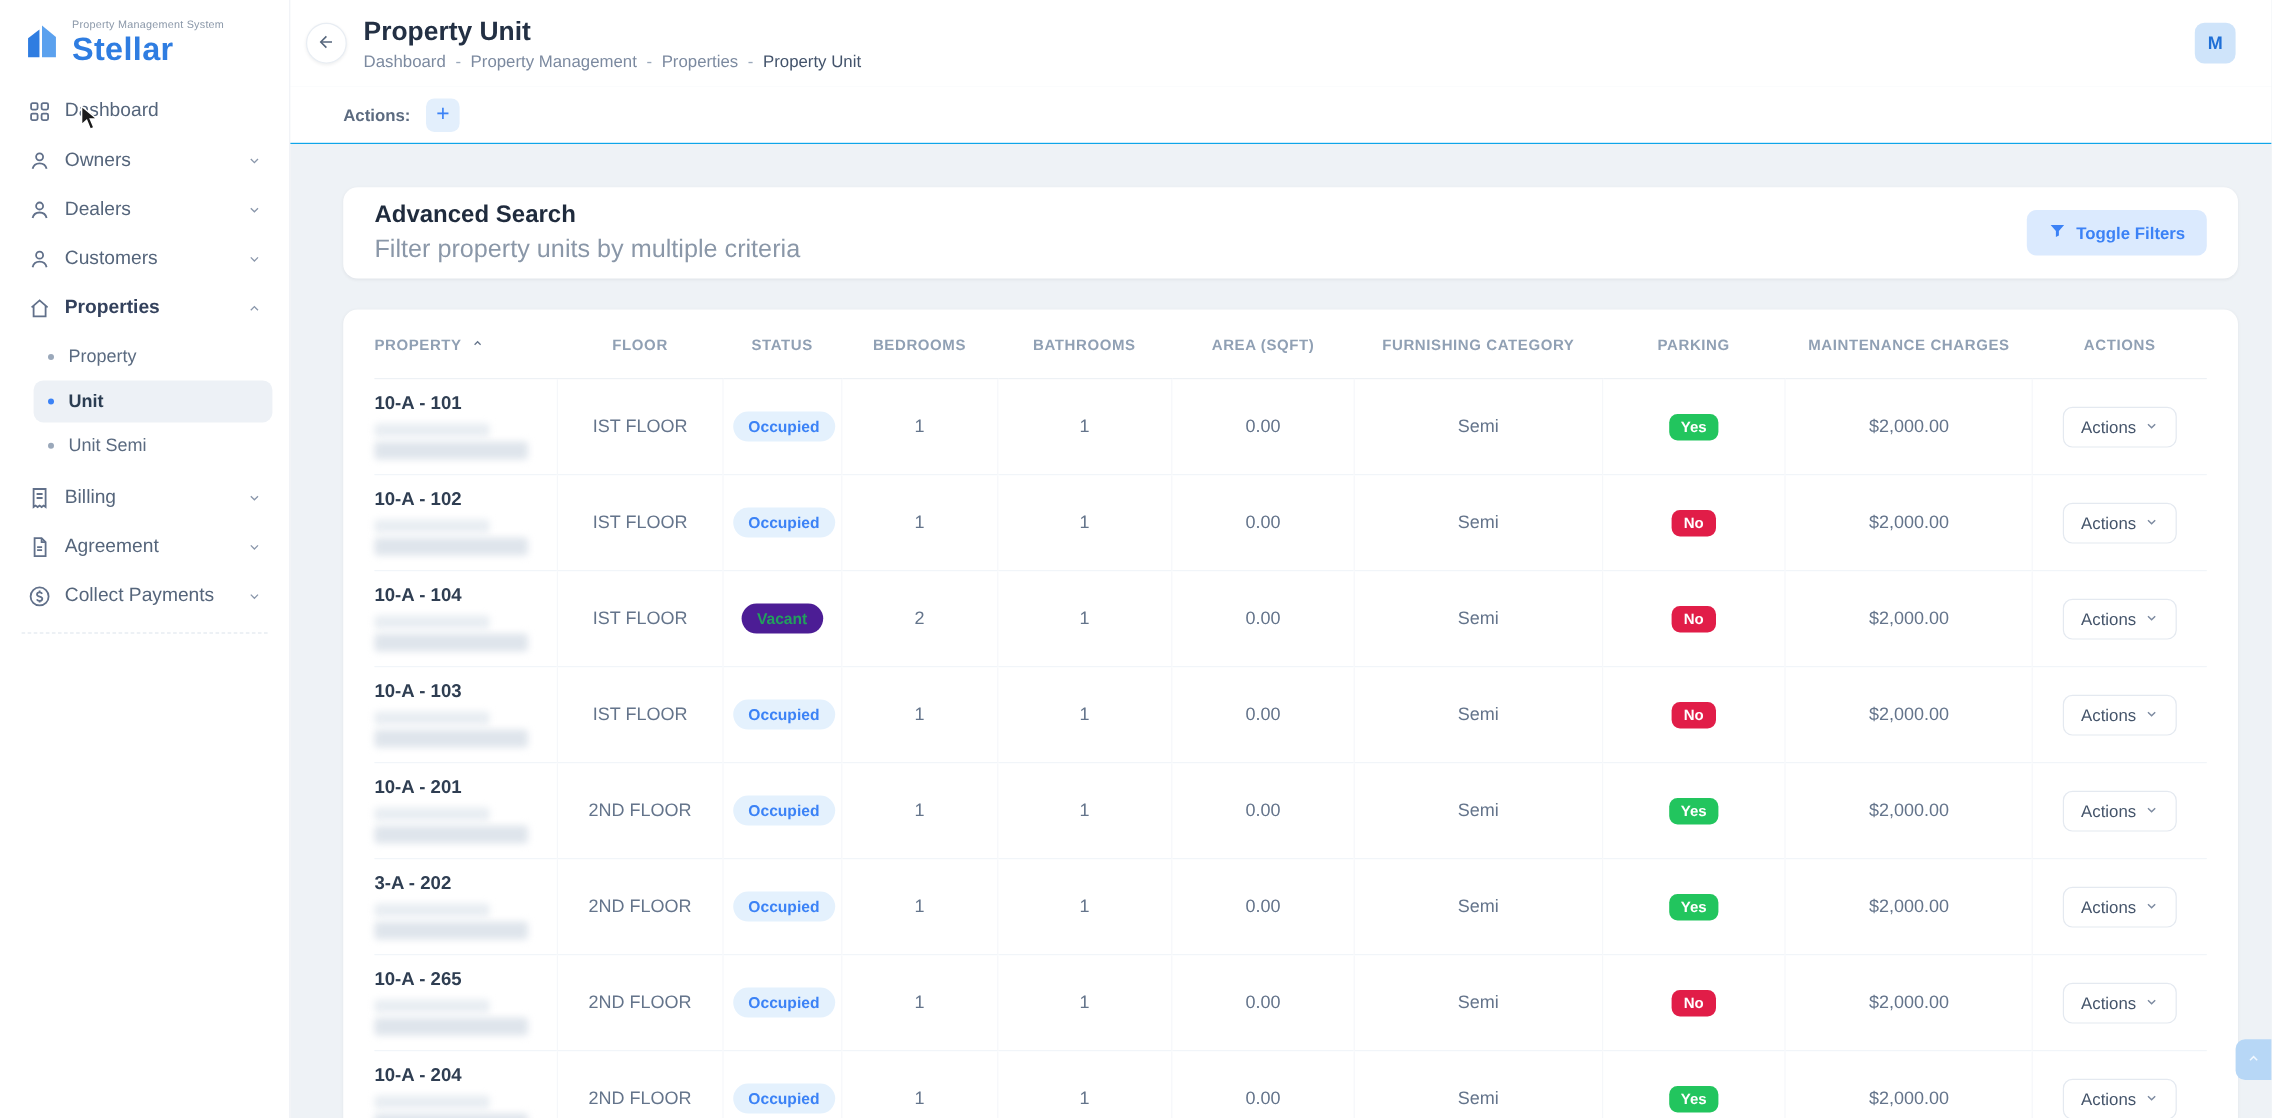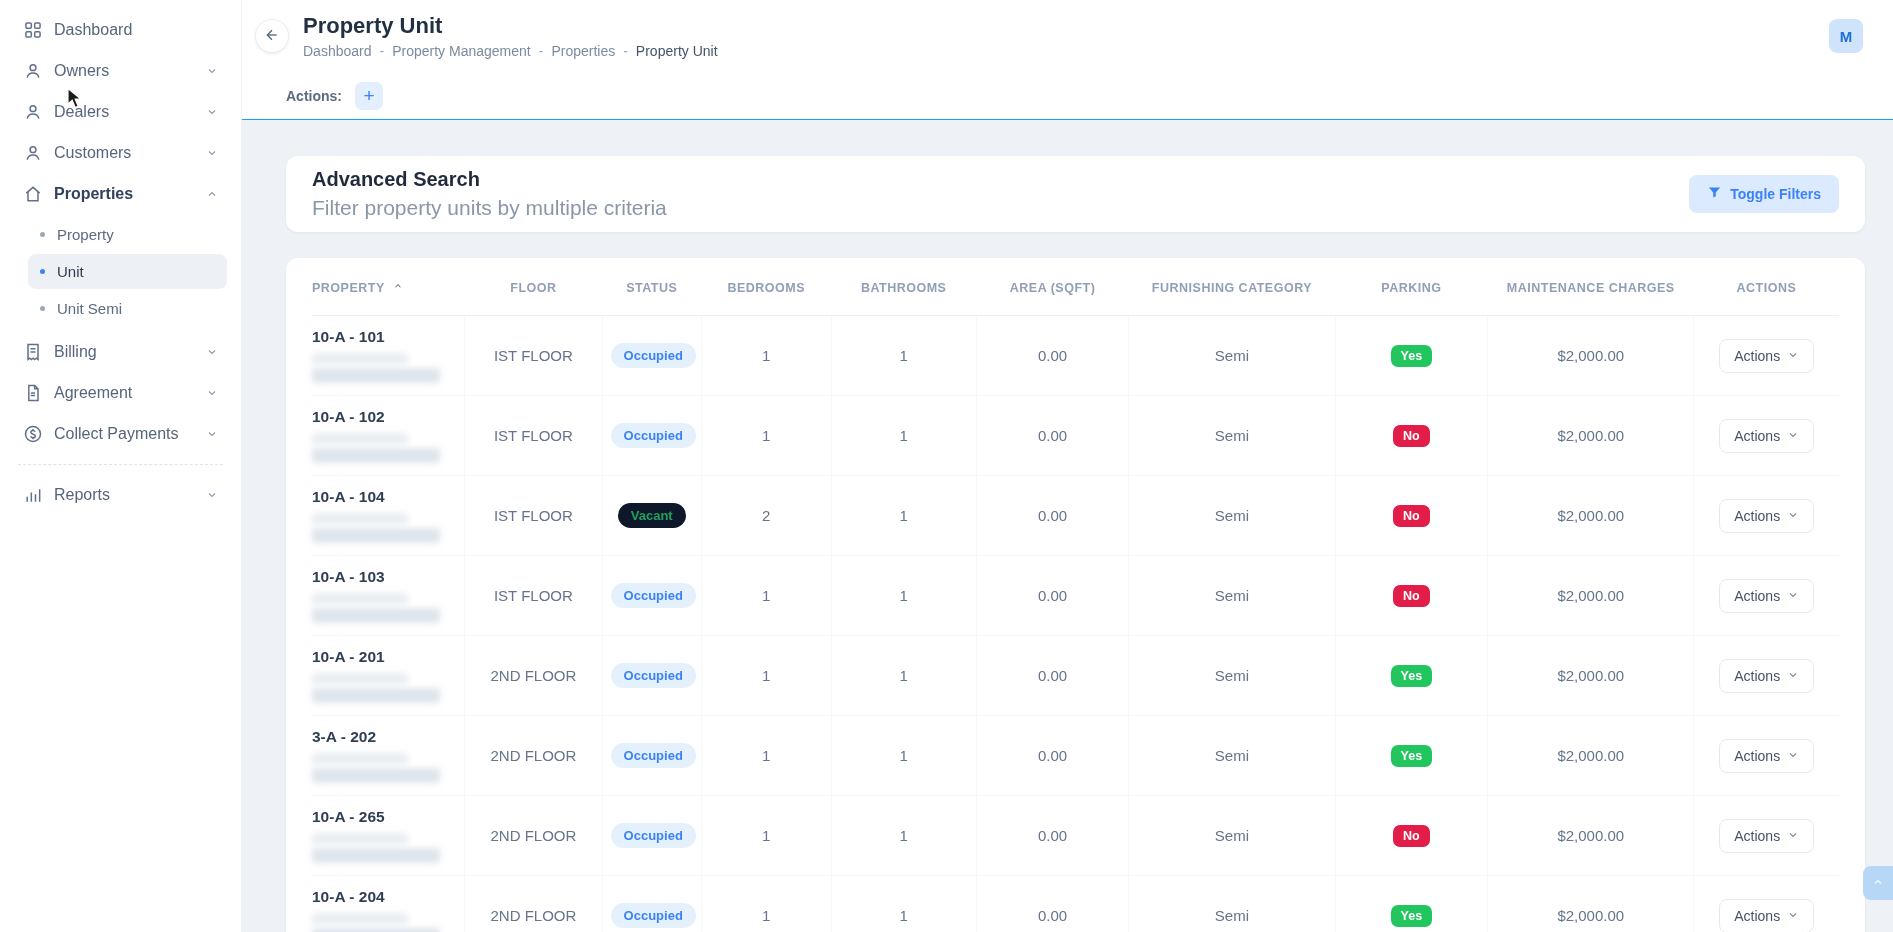--- a/index.html
+++ b/index.html
@@ -17,21 +17,21 @@
   .nav-item { display:flex; align-items:center; gap:11px; padding:10px 9px; border-radius:8px;
               color:#55657b; font-size:16px; cursor:pointer; margin-bottom:1px; }
   .nav-item .nav-icon { display:flex; width:20px; height:20px; color:#61708a; }
   .nav-item .nav-icon svg { width:20px; height:20px; }
   .nav-item .chev { margin-left:auto; display:flex; color:#8a97ab; }
   .nav-item.current { color:#33415c; font-weight:600; }
   .sub-list { padding:2px 0 4px 14px; }
   .sub-item { display:flex; align-items:center; gap:12px; padding:9px 12px; border-radius:8px;
               font-size:15px; color:#5b6b81; cursor:pointer; margin-bottom:2px; }
   .sub-item .dot { width:5px; height:5px; border-radius:50%; background:#9aa8ba; flex-shrink:0; }
-  .sub-item.active { background:#edf1f6; color:#2b3d52; font-weight:400; }
+  .sub-item.active { background:#edf1f6; color:#2b3d52; font-weight:700; }
   .sub-item.active .dot { background:#3b82f6; }
   .nav-divider { border-top:1px dashed #dbe3ec; margin:10px 4px; }
 
   
   .main { flex:1; display:flex; flex-direction:column; min-width:0; }
   .topbar { height:72px; background:#fff; display:flex; align-items:center; padding:0 30px 0 13px; }
   .back-btn { width:34px; height:34px; border-radius:50%; background:#fff; border:1px solid #e8edf3;
               box-shadow:0 1px 3px rgba(16,24,40,.08); display:flex; align-items:center; justify-content:center;
               color:#55657b; cursor:pointer; flex-shrink:0; }
   .title-block { margin-left:14px; display:flex; flex-direction:column; justify-content:center; }
@@ -73,40 +73,52 @@
              border-top:1px solid #f1f5f9; }
   tbody tr:first-child td { border-top:none; }
   tbody td:not(:first-child) { border-left:1px solid #f5f7fa; }
   td.property-cell { text-align:left; padding-left:0; }
   .prop-name { font-size:15.5px; font-weight:700; color:#2f3e52; }
   .redact { border-radius:3px; filter:blur(3px); }
   .redact-1 { width:96px; height:11px; background:#e8edf2; margin-top:7px; }
   .redact-2 { width:128px; height:15px; background:#dfe5ec; margin-top:4px; }
   .badge { display:inline-block; padding:5px 13px; border-radius:999px; font-size:13px; font-weight:600; }
   .badge-occupied { background:#e4f1fd; color:#3b82f6; }
-  .badge-vacant { background:#0f172a; color:#22a05c; }
+  .badge-vacant { background:#4c1d95; color:#22a05c; }
   .pill { display:inline-block; padding:4px 10px; border-radius:7px; font-size:12.5px; font-weight:700; color:#fff; }
   .pill-yes { background:#22c55e; }
   .pill-no { background:#e11d48; }
   .actions-btn { display:inline-flex; align-items:center; gap:7px; background:#fff;
                  border:1px solid #e4e9f0; border-radius:8px; padding:8px 14px; font-size:14px;
                  color:#44546a; cursor:pointer; font-family:inherit; }
   .actions-btn svg { width:12px; height:12px; color:#7c8aa0; }
 
   .scroll-top { position:absolute; right:0; bottom:32px; width:30px; height:34px;
                 border-radius:8px 0 0 8px; background:#b7d7f6; border:none; cursor:pointer;
                 display:flex; align-items:center; justify-content:center; color:#f0f7ff; }
   .mouse-cursor { position:absolute; left:66px; top:87px; pointer-events:none; }
 </style>
 </head>
 <body>
 
 <div class="app">
 
   <aside class="sidebar">
+    <div class="logo">
+      <span>
+        <svg width="38" height="40" viewBox="0 0 36 36">
+            <path d="M7 31V16l9-7v22z" fill="#2f7de1"></path>
+            <path d="M18 31V6l11 9v16z" fill="#5ba1ee"></path>
+          </svg>
+      </span>
+      <span class="logo-text">
+        <span class="logo-tagline">Property Management System</span>
+        <span class="logo-brand">Stellar</span>
+      </span>
+    </div>
 
     <nav>
       <div class="nav-item">
         <span class="nav-icon">
             <svg viewBox="0 0 24 24" fill="none" stroke="currentColor" stroke-width="1.8">
               <rect x="3.5" y="3.5" width="6.5" height="6.5" rx="1.5"></rect>
               <rect x="14" y="3.5" width="6.5" height="6.5" rx="1.5"></rect>
               <rect x="3.5" y="14" width="6.5" height="6.5" rx="1.5"></rect>
               <rect x="14" y="14" width="6.5" height="6.5" rx="1.5"></rect>
             </svg>
@@ -231,33 +243,20 @@
         <span class="nav-label">Collect Payments</span>
         <span class="chev">
             <svg width="12" height="12" viewBox="0 0 24 24" fill="none" stroke="currentColor" stroke-width="2.2">
               <polyline points="6 9 12 15 18 9"></polyline>
             </svg>
           </span>
       </div>
 
       <div class="nav-divider"></div>
 
-      <div class="nav-item">
-        <span class="nav-icon">
-            <svg viewBox="0 0 24 24" fill="none" stroke="currentColor" stroke-width="1.8">
-              <path d="M5 20v-6M10 20V9M15 20v-9M20 20V5"></path>
-            </svg>
-          </span>
-        <span class="nav-label">Reports</span>
-        <span class="chev">
-            <svg width="12" height="12" viewBox="0 0 24 24" fill="none" stroke="currentColor" stroke-width="2.2">
-              <polyline points="6 9 12 15 18 9"></polyline>
-            </svg>
-          </span>
-      </div>
     </nav>
   </aside>
 
   <main class="main">
 
     <header class="topbar">
       <button class="back-btn">
         <span><svg width="16" height="16" viewBox="0 0 24 24" fill="none" stroke="currentColor" stroke-width="2">
               <path d="M19 12H5"></path>
               <path d="M12 19l-7-7 7-7"></path>

